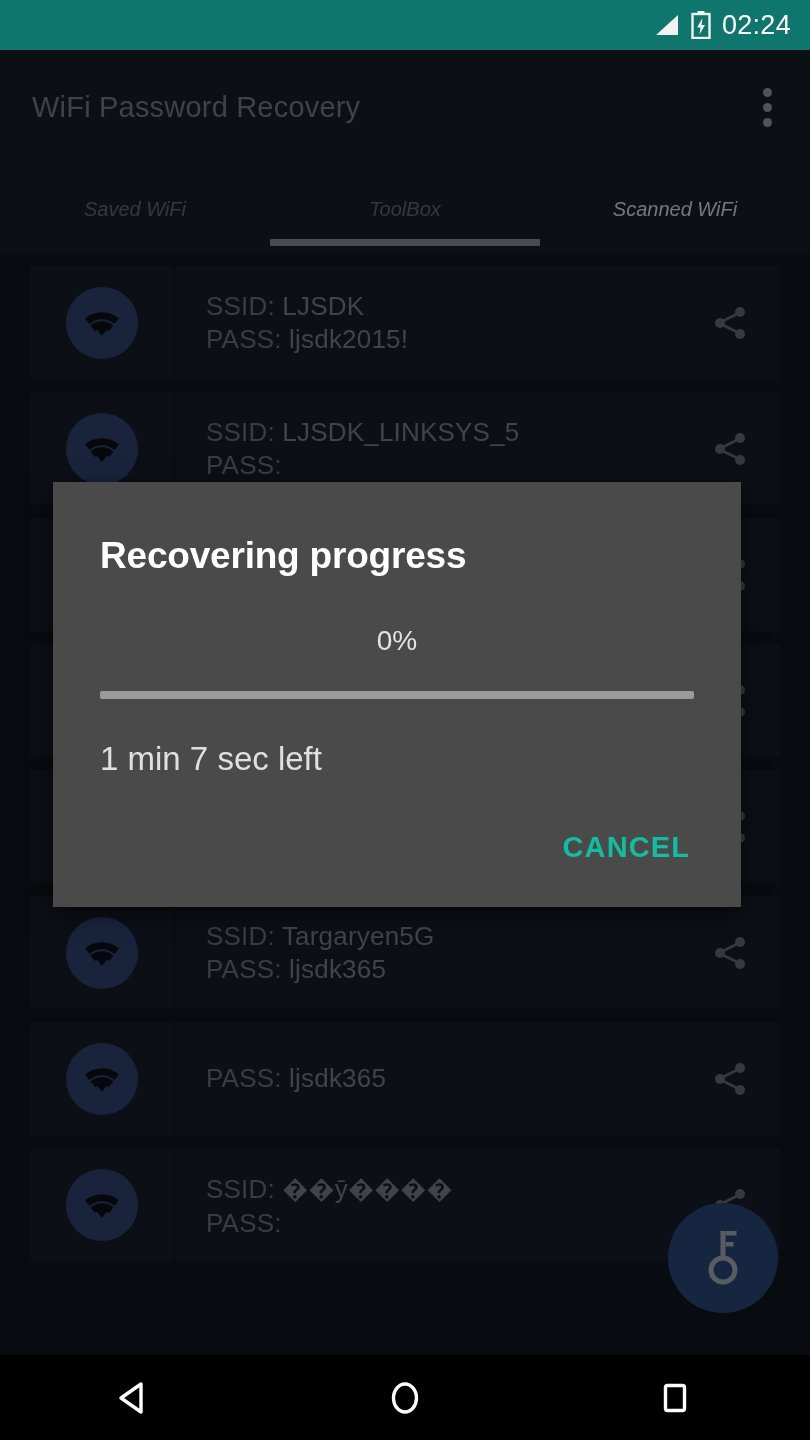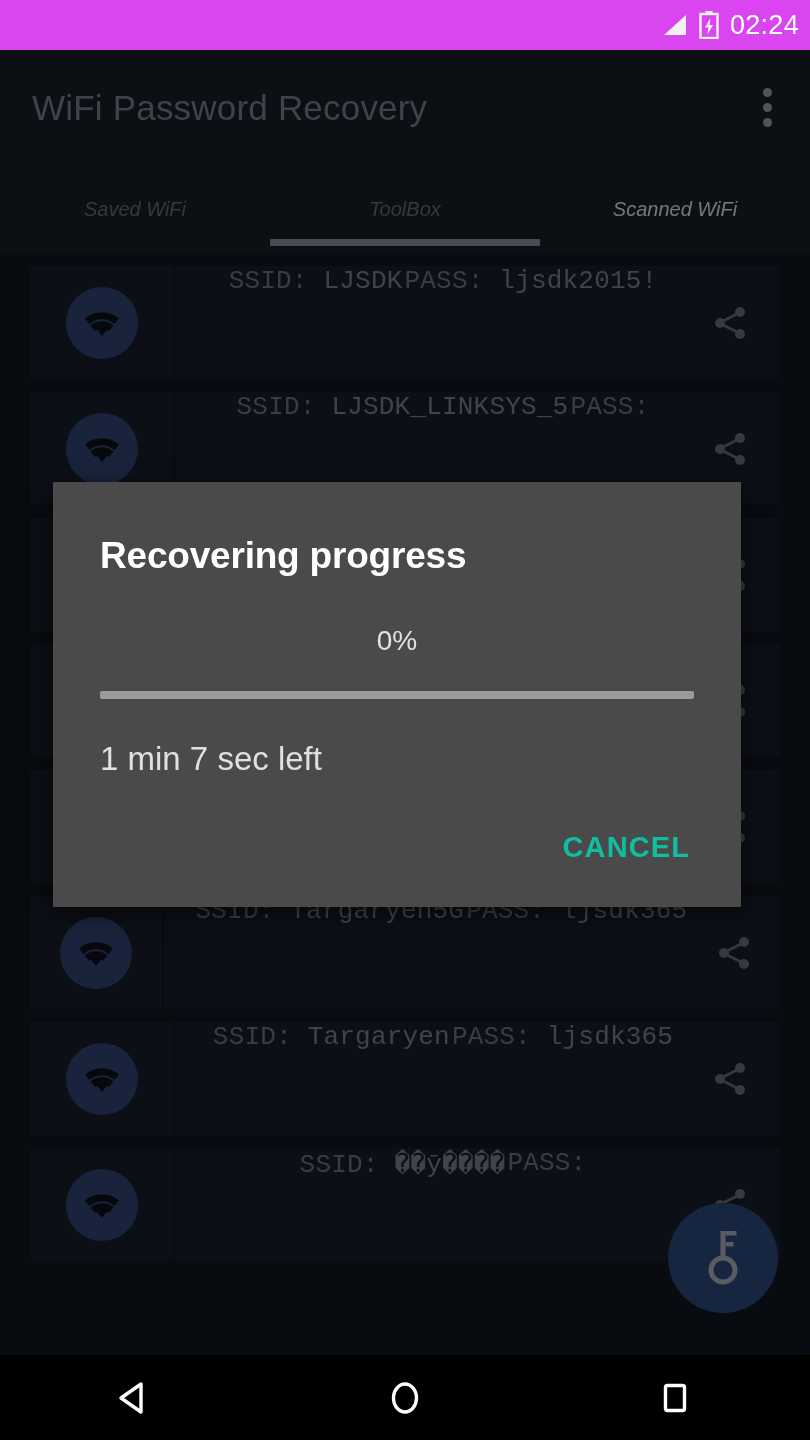--- a/index.html
+++ b/index.html
@@ -13,43 +13,43 @@
     position:relative;
     width:810px; height:1440px;
     background:#11151d;
     overflow:hidden;
   }
 
   
   #status-bar {
     position:absolute; top:0; left:0;
     width:810px; height:50px;
-    background:#d946ef;
+    background:#0f766e;
     display:flex; align-items:center; justify-content:flex-end;
-    padding-right:11px;
+    padding-right:19px;
     gap:11px;
   }
   #status-bar .sig { width:26px; height:22px; }
   #status-bar .batt { width:20px; height:28px; position:relative; }
   #status-clock {
     color:#ffffff; font-size:27px; letter-spacing:.3px;
     font-family:"Liberation Sans", sans-serif;
   }
 
   
   #app-bar {
     position:absolute; top:50px; left:0;
     width:810px; height:115px;
     background:#151a23;
     display:flex; align-items:center;
   }
   #app-title {
     margin-left:32px;
     color:#6d737d;
-    font-size:35px;
+    font-size:29px;
     letter-spacing:.2px;
   }
   #overflow-menu {
     position:absolute; right:18px; top:50%;
     transform:translateY(-50%);
     width:50px; height:56px;
     display:flex; flex-direction:column;
     align-items:center; justify-content:center; gap:6px;
     cursor:pointer;
   }
@@ -105,24 +105,23 @@
     border-right:2px solid #0f131b;
   }
   .wifi-circle {
     width:72px; height:72px; border-radius:50%;
     background:#2c3f68;
     display:flex; align-items:center; justify-content:center;
   }
   .wifi-circle svg { width:42px; height:34px; display:block; }
   .row-text-cell {
     flex:1;
-    display:flex; flex-direction:row; justify-content:center;
+    display:flex; flex-direction:column; justify-content:center;
     padding-left:31px;
     gap:2px;
-    font-family:Liberation Mono, monospace;
   }
   .row-line {
     color:#626871;
     font-size:26px;
     letter-spacing:.2px;
     white-space:nowrap;
   }
   .row-line .val { color:#6f757e; }
   .share-cell {
     width:100px;
@@ -453,24 +452,20 @@
         <div class="wifi-circle">
           <svg viewBox="0 0 42 34">
               <path d="M21 30 L13.5 20.5 a12 12 0 0 1 15 0 Z" fill="#0b0f16"></path>
               <path d="M4 12.5 a26 26 0 0 1 34 0 l-4.5 5.5 a19 19 0 0 0 -25 0 Z" fill="#0b0f16"></path>
               <path d="M9.5 19.5 a18 18 0 0 1 23 0 l-4.5 5.5 a11 11 0 0 0 -14 0 Z" fill="#0b0f16"></path>
             </svg>
         </div>
       </div>
       <div class="row-text-cell">
         <div class="row-line">
-          <span>SSID:</span>
-          <span class="val">Targaryen</span>
-        </div>
-        <div class="row-line">
           <span>PASS:</span>
           <span class="val">ljsdk365</span>
         </div>
       </div>
       <div class="share-cell">
         <svg viewBox="0 0 40 40">
             <circle cx="30" cy="9" r="5" fill="#5d626b"></circle>
             <circle cx="10" cy="20" r="5" fill="#5d626b"></circle>
             <circle cx="30" cy="31" r="5" fill="#5d626b"></circle>
             <line x1="13" y1="18" x2="27" y2="11" stroke="#5d626b" stroke-width="2.6"></line>

